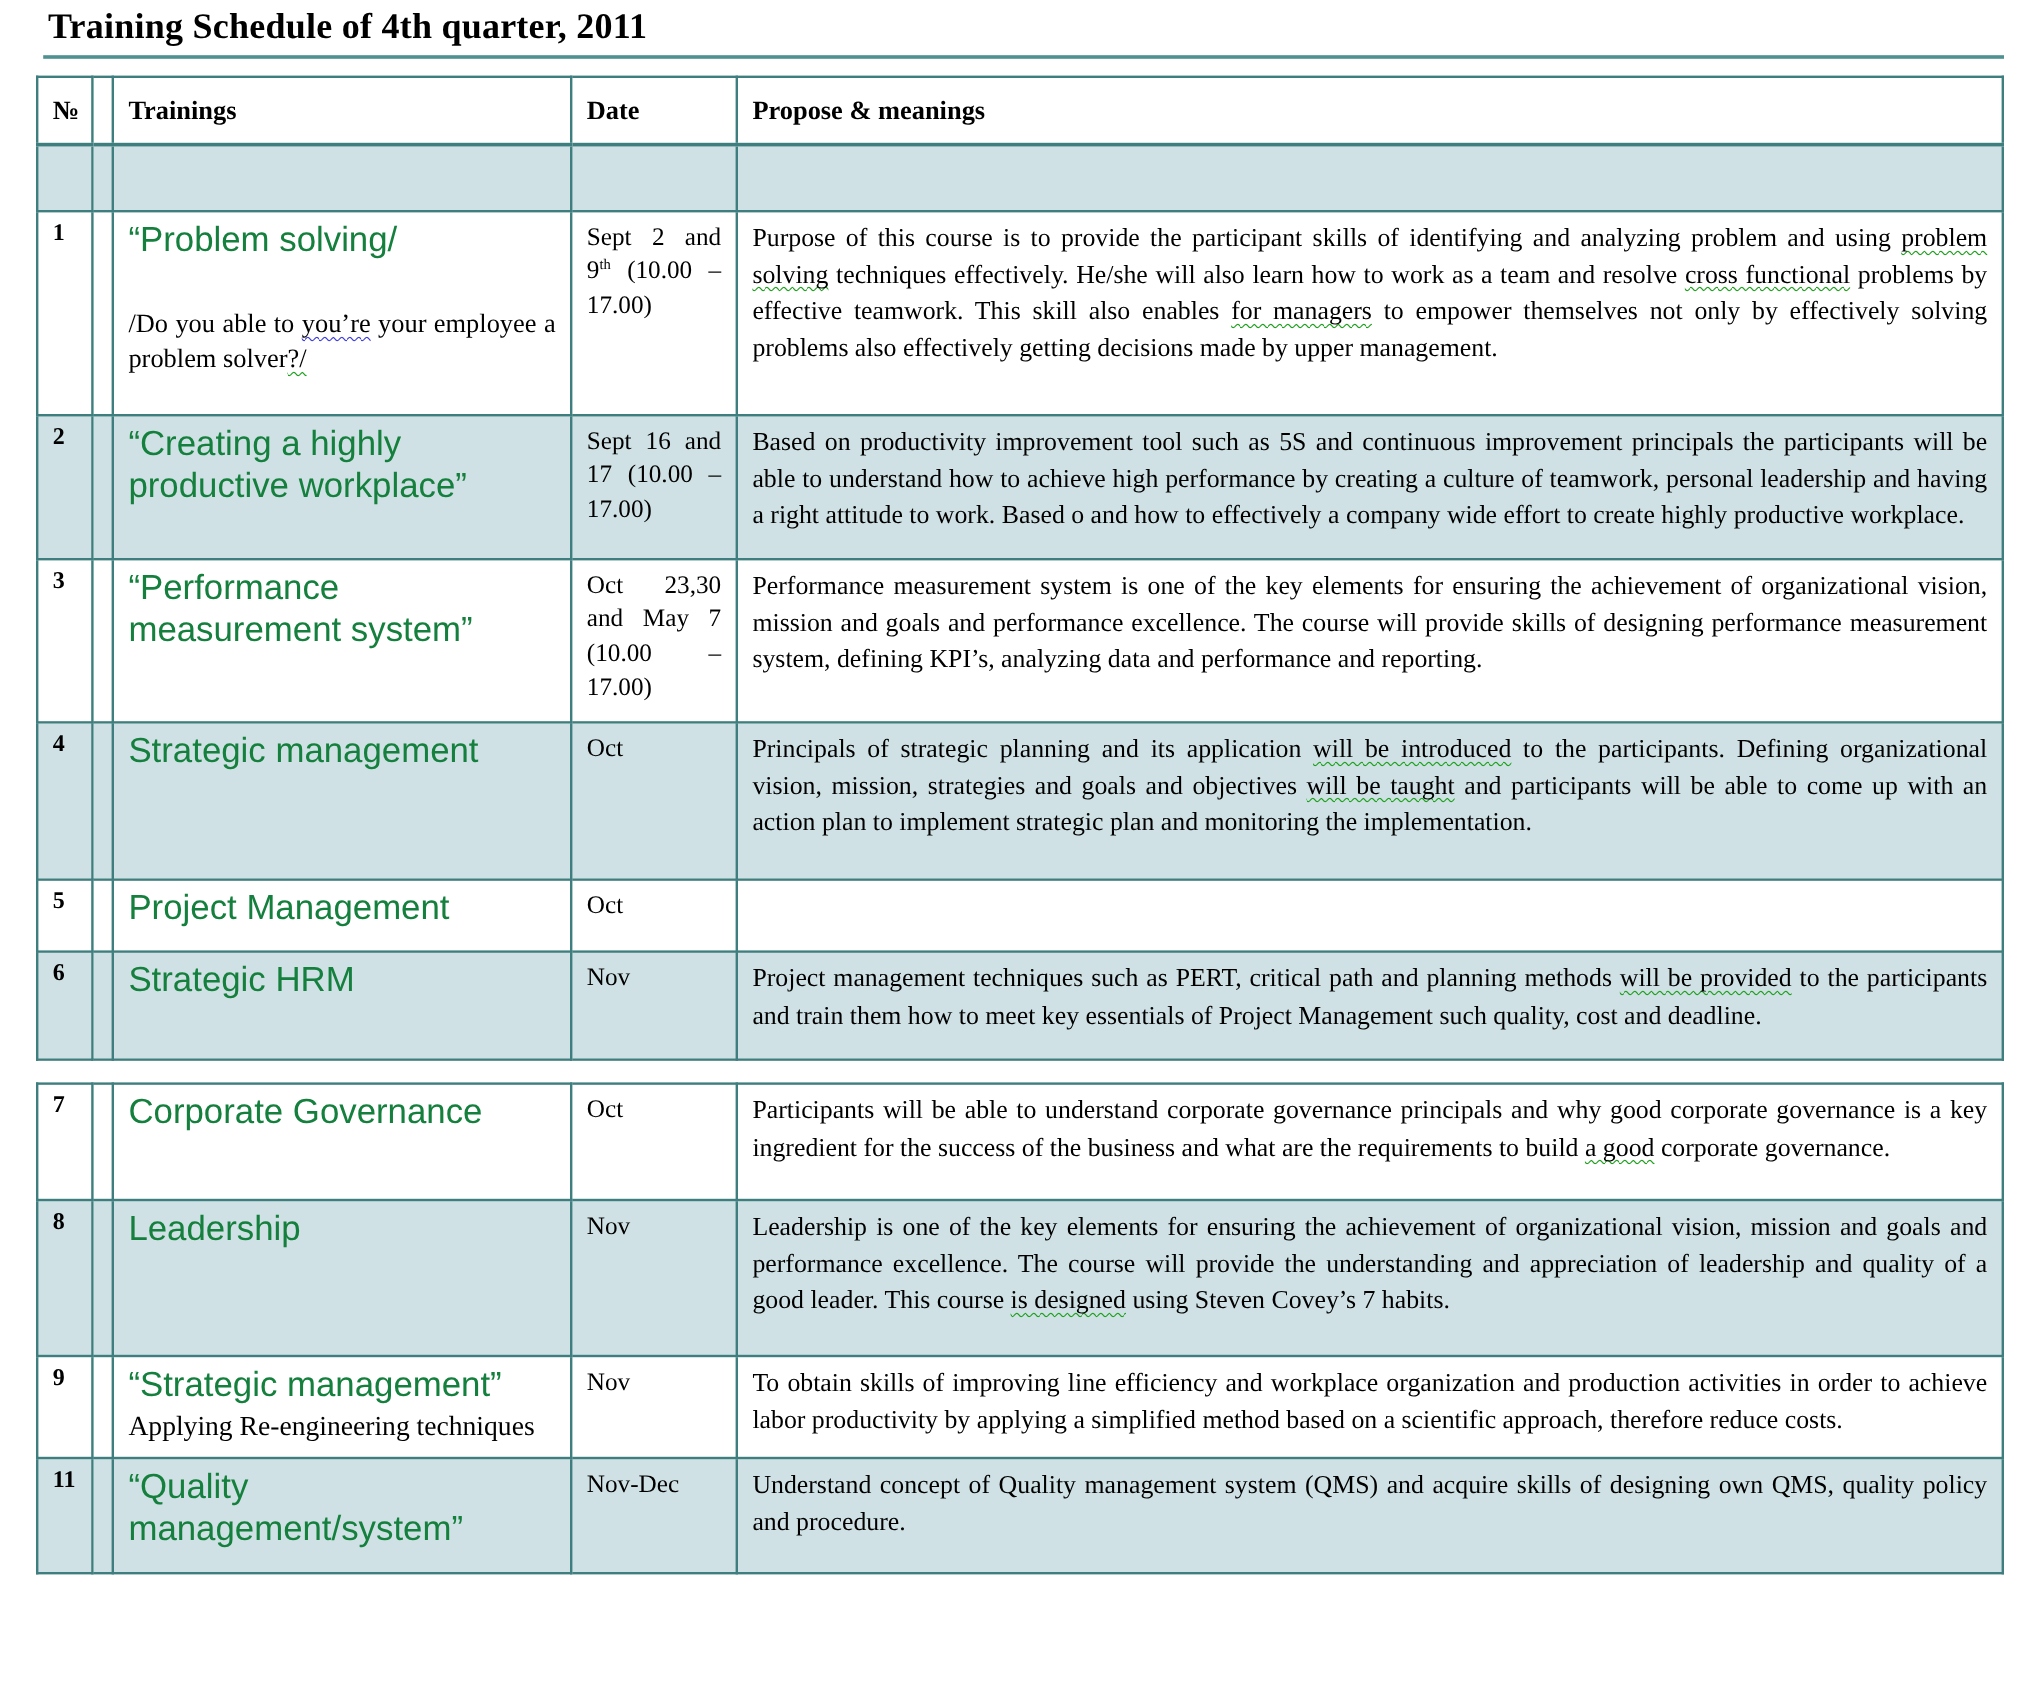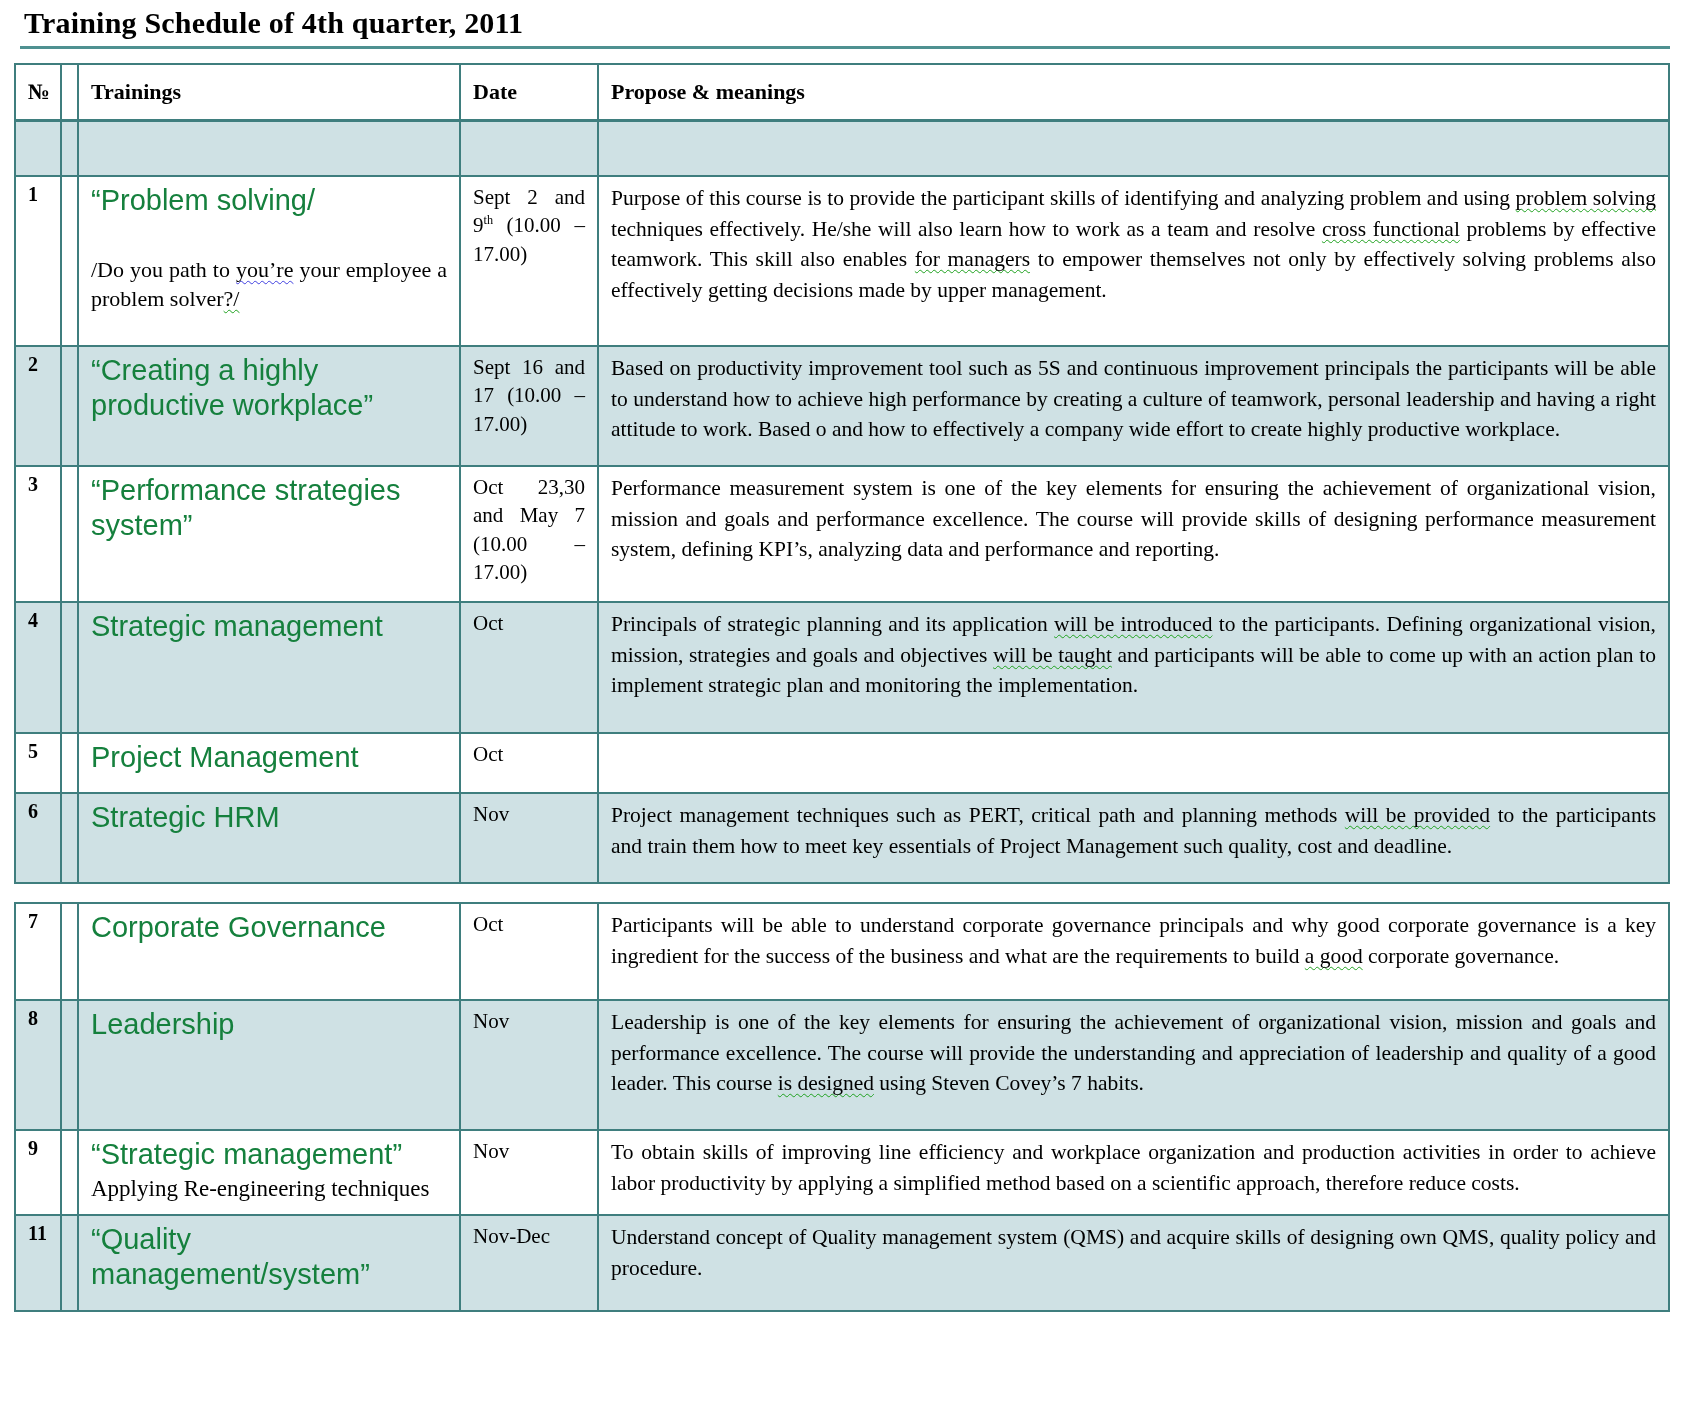--- a/index.html
+++ b/index.html
@@ -1,21 +1,21 @@
 <!DOCTYPE html>
 <html><head>
 <meta charset="utf-8">
 <style>
   html,body{margin:0;padding:0;background:#ffffff;}
   body{
     width:1692px;
     font-family:"Liberation Serif", serif;
     color:#000000;
   }
-  .page{padding:6px 22px 40px 14px;}
+  .page{padding:6px 22px 40px 30px;}
   h1{
     font-family:"Liberation Serif", serif;
     font-size:30px;
     font-weight:bold;
     margin:0 0 6px 10px;
     letter-spacing:0.2px;
   }
   .rule{
     border-bottom:3px solid #4f9191;
     margin:0 0 14px 6px;
@@ -131,41 +131,41 @@
       <td></td>
       <td></td>
       <td></td>
     </tr>
 
     <tr class="r1">
       <td class="num">1</td>
       <td class="spacer"></td>
       <td class="train">
         <div class="ttl">“Problem solving/</div>
-        <div class="sub gap"><span>/Do you path to </span><span class="sq-blue">you’re</span><span> your employee a problem solver</span><span class="sq-green">?/</span></div>
+        <div class="sub gap"><span>/Do you able to </span><span class="sq-blue">you’re</span><span> your employee a problem solver</span><span class="sq-green">?/</span></div>
       </td>
       <td class="date"><span>Sept 2 and 9</span><sup>th</sup><span> (10.00 – 17.00)</span></td>
       <td class="purp"><span>Purpose of this course is to provide the participant skills of identifying and analyzing problem and using </span><span class="sq-green">problem solving</span><span> techniques effectively. He/she will also learn how to work as a team and resolve </span><span class="sq-green">cross functional</span><span> problems by effective teamwork. This skill also enables </span><span class="sq-green">for managers</span><span> to empower themselves not only by effectively solving problems also effectively getting decisions made by upper management.</span></td>
     </tr>
 
     <tr class="r2 shade">
       <td class="num">2</td>
       <td class="spacer"></td>
       <td class="train">
         <div class="ttl narrow2">“Creating a highly productive workplace”</div>
       </td>
       <td class="date"><span>Sept 16 and 17 (10.00 – 17.00)</span></td>
       <td class="purp"><span>Based on productivity improvement tool such as 5S and continuous improvement principals the participants will be able to understand how to achieve high performance by creating a culture of teamwork, personal leadership and having a right attitude to work. Based o and how to effectively a company wide effort to create highly productive workplace.</span></td>
     </tr>
 
     <tr class="r3">
       <td class="num">3</td>
       <td class="spacer"></td>
       <td class="train">
-        <div class="ttl narrow">“Performance strategies system”</div>
+        <div class="ttl narrow">“Performance measurement system”</div>
       </td>
       <td class="date"><span>Oct 23,30 and May 7 (10.00 – 17.00)</span></td>
       <td class="purp"><span>Performance measurement system is one of the key elements for ensuring the achievement of organizational vision, mission and goals and performance excellence. The course will provide skills of designing performance measurement system, defining KPI’s, analyzing data and performance and reporting.</span></td>
     </tr>
 
     <tr class="r4 shade">
       <td class="num">4</td>
       <td class="spacer"></td>
       <td class="train">
         <div class="ttl">Strategic management</div>

